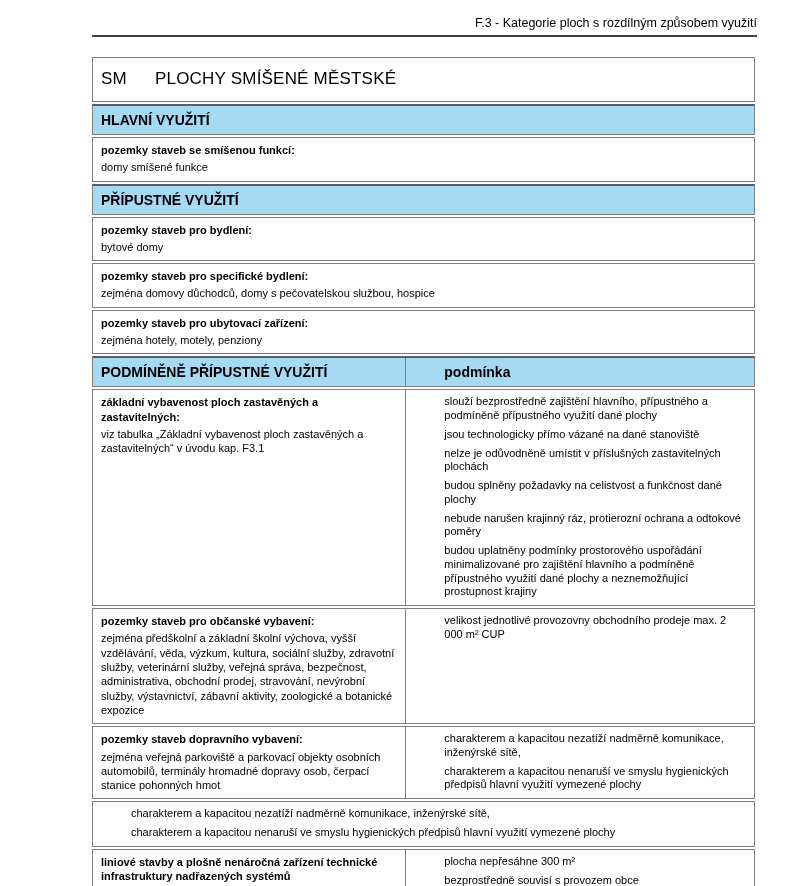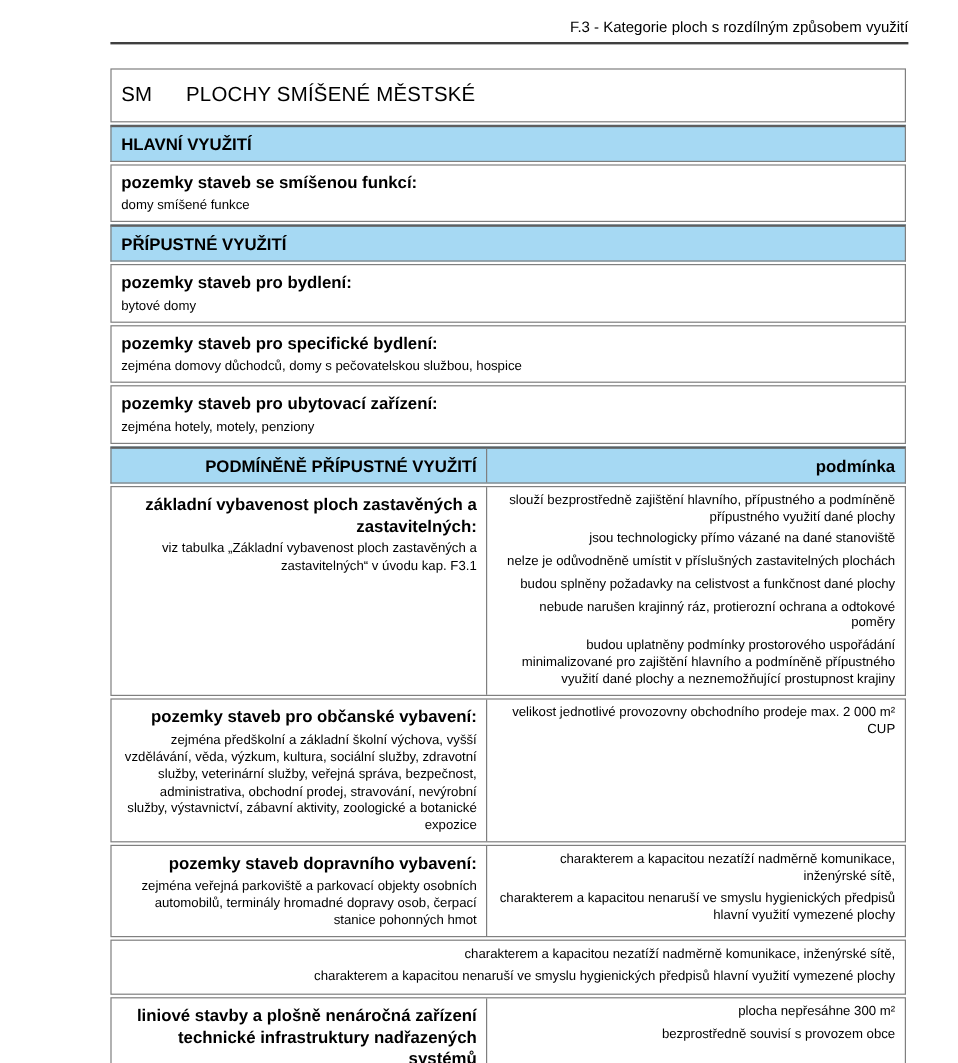--- a/index.html
+++ b/index.html
@@ -44,32 +44,32 @@
   .title-row .code { display: inline-block; width: 54px; }
 
   .sechead {
     background: var(--section-header-bg);
     font-weight: bold;
     font-size: 14px;
     border-top: 2px solid #5f5f5f;
   }
   .sechead .pad { padding: 6px 8px 6px 8px; }
 
-  .cols { display: flex; align-items: stretch; text-align: right; }
+  .cols { display: flex; align-items: stretch; }
   .cols .cell-left {
     width: 47.4%;
     border-right: 1px solid var(--border);
     flex: none;
   }
-  .cols .cell-right { flex: 1 1 auto; }
+  .cols .cell-right { flex: 1 1 auto; margin-left: 30px; }
   .cell-pad { padding: 5px 8px 6px 8px; }
 
   .lbl {
     font-weight: bold;
-    font-size: 14px;
+    font-size: 11px;
     line-height: 1.3;
     margin-bottom: 3px;
   }
   .lbl.only { margin-bottom: 0; }
   .desc {
     font-size: 11px;
     line-height: 1.3;
   }
   .cond {
     font-size: 11px;

